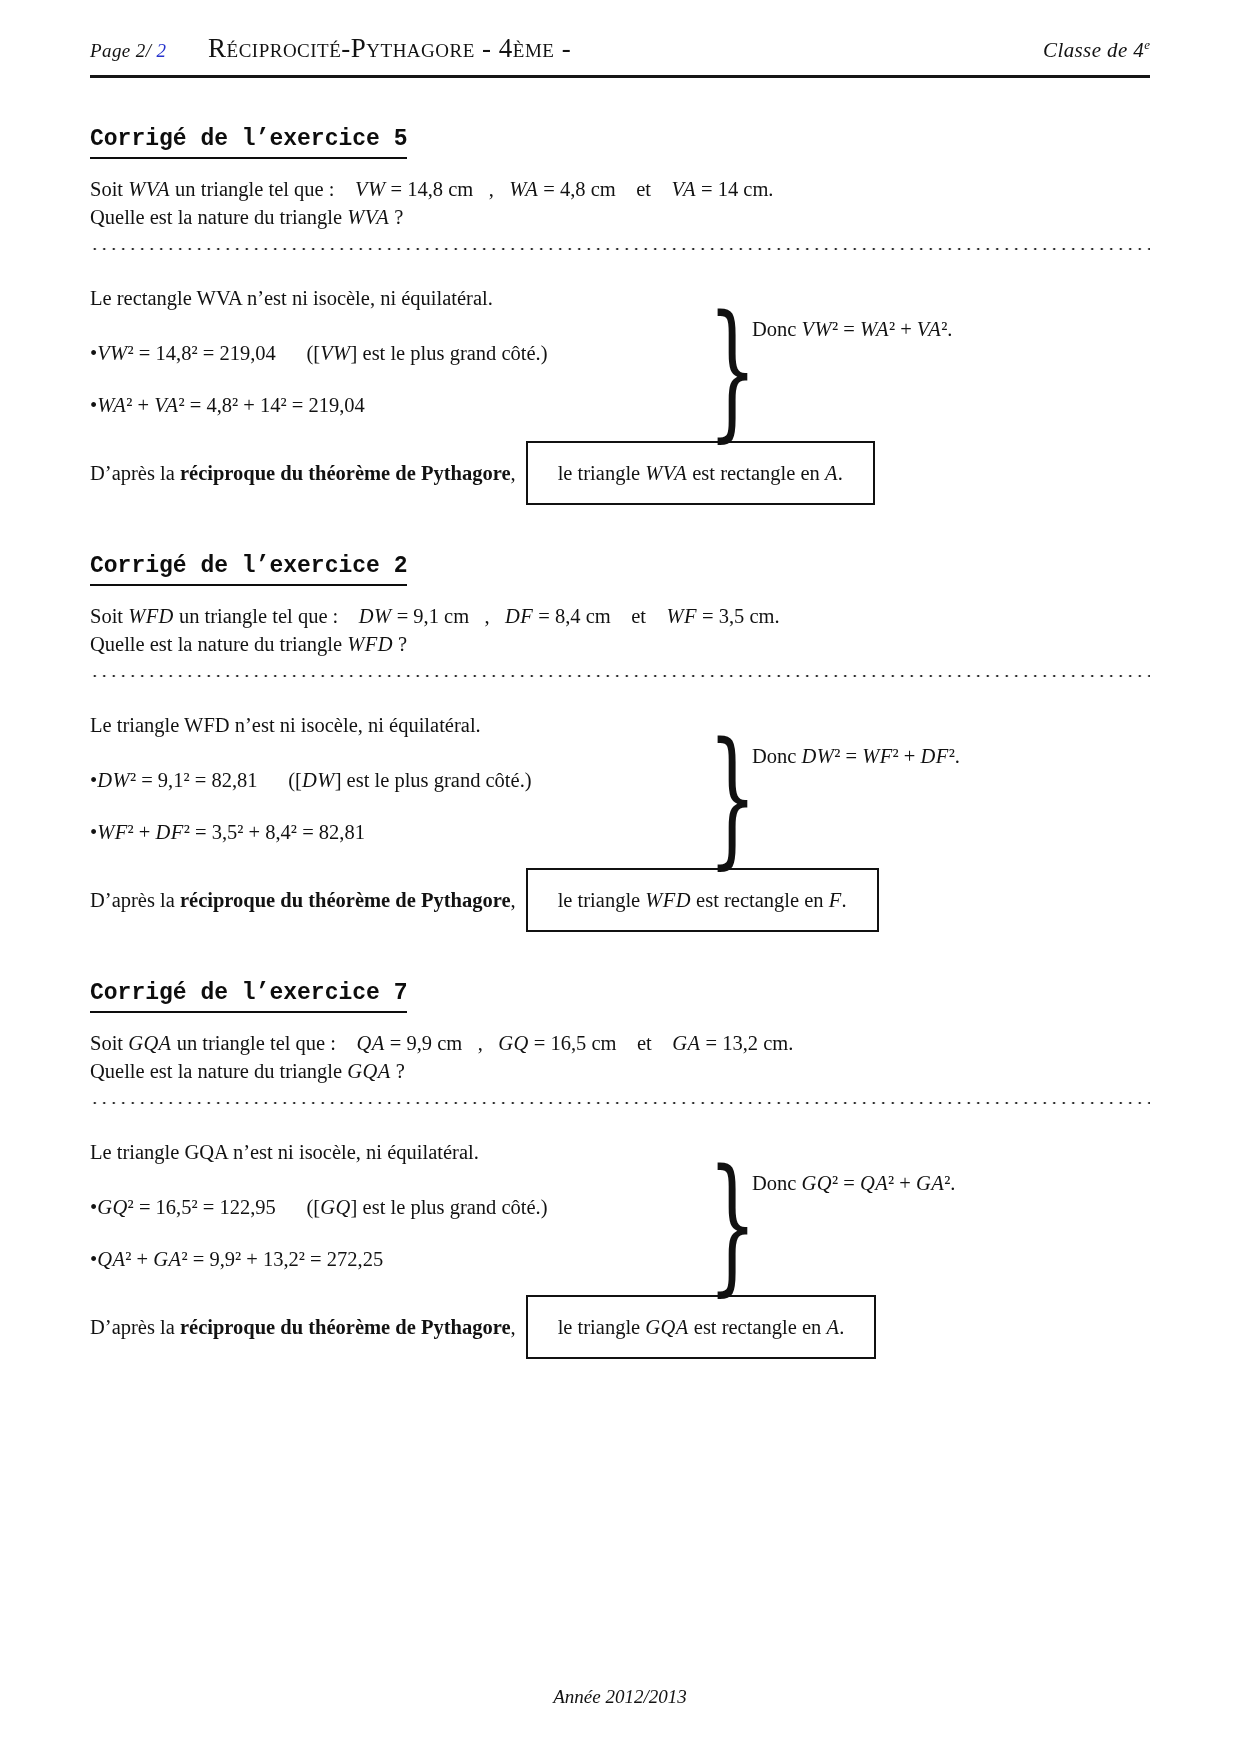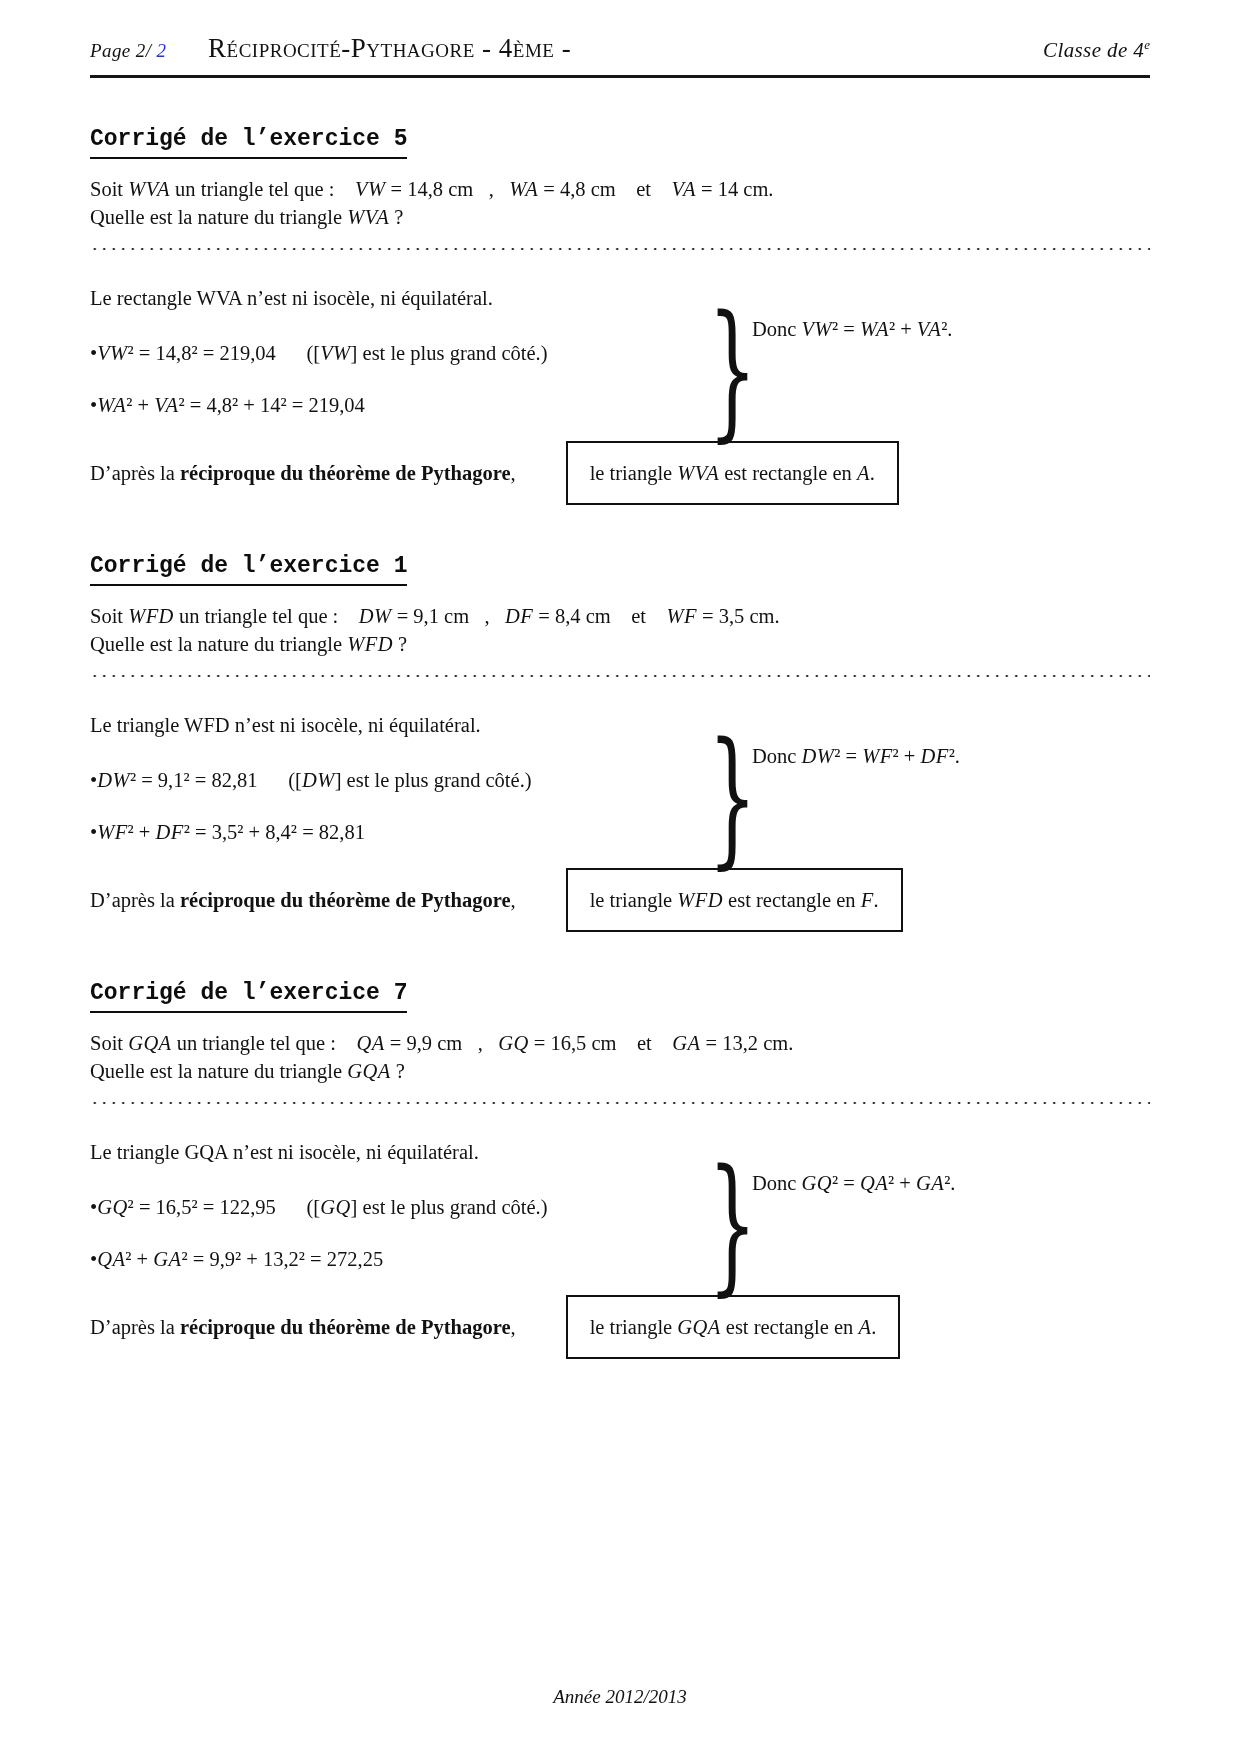--- a/index.html
+++ b/index.html
@@ -68,26 +68,26 @@
     font-family:"DejaVu Serif", serif;
     font-size:148px;
     line-height:104px;
     font-weight:400;
     color:#111;
     transform:scaleX(0.52);
     transform-origin:center;
     text-align:center;
   }
   .donc { margin-left:12px; white-space:pre-wrap; }
-  .concl-row { display:flex; align-items:center; margin-top:2px;gap:40px; }
+  .concl-row { display:flex; align-items:center; margin-top:2px; }
   .dapres { white-space:pre-wrap; }
   .box {
     border:2.5px solid #111;
     margin-left:10px;
-    padding:0 22px;
+    padding:0 30px;
     height:60px; line-height:60px;
     white-space:pre-wrap;
   }
   
   .footer {
     position:absolute; left:0; right:0; top:1686px;
     text-align:center;
     font-style:italic;
     font-size:19px;
   }
@@ -120,21 +120,21 @@
       <span class="donc"><span class="seg-rm">Donc </span><span class="seg-it">VW</span><span class="seg-rm">² = </span><span class="seg-it">WA</span><span class="seg-rm">² + </span><span class="seg-it">VA</span><span class="seg-rm">².</span></span>
     </div>
     <div class="concl-row">
       <span class="dapres"><span class="seg-rm">D’après la </span><span class="seg-bf">réciproque du théorème de Pythagore</span><span class="seg-rm">,</span></span>
       <div class="box"><span class="seg-rm">le triangle </span><span class="seg-it">WVA</span><span class="seg-rm"> est rectangle en </span><span class="seg-it">A</span><span class="seg-rm">.</span></div>
     </div>
   </div>
 
   <div class="section">
     <div>
-      <h2 class="ex-heading">Corrigé de l’exercice 1</h2>
+      <h2 class="ex-heading">Corrigé de l’exercice 2</h2>
     </div>
     <p class="line"><span class="seg-rm">Soit </span><span class="seg-it">WFD</span><span class="seg-rm"> un triangle tel que :    </span><span class="seg-it">DW</span><span class="seg-rm"> = 9,1 cm   ,   </span><span class="seg-it">DF</span><span class="seg-rm"> = 8,4 cm    et    </span><span class="seg-it">WF</span><span class="seg-rm"> = 3,5 cm.</span></p>
     <p class="line"><span class="seg-rm">Quelle est la nature du triangle </span><span class="seg-it">WFD</span><span class="seg-rm"> ?</span></p>
     <div class="dotted"></div>
     <p class="line nature"><span class="seg-rm">Le triangle WFD n’est ni isocèle, ni équilatéral.</span></p>
     <div class="work">
       <div class="bullets">
         <p class="bullet"><span class="seg-rm">•</span><span class="seg-it">DW</span><span class="seg-rm">² = 9,1² = 82,81      ([</span><span class="seg-it">DW</span><span class="seg-rm">] est le plus grand côté.)</span></p>
         <p class="bullet"><span class="seg-rm">•</span><span class="seg-it">WF</span><span class="seg-rm">² + </span><span class="seg-it">DF</span><span class="seg-rm">² = 3,5² + 8,4² = 82,81</span></p>
       </div>

